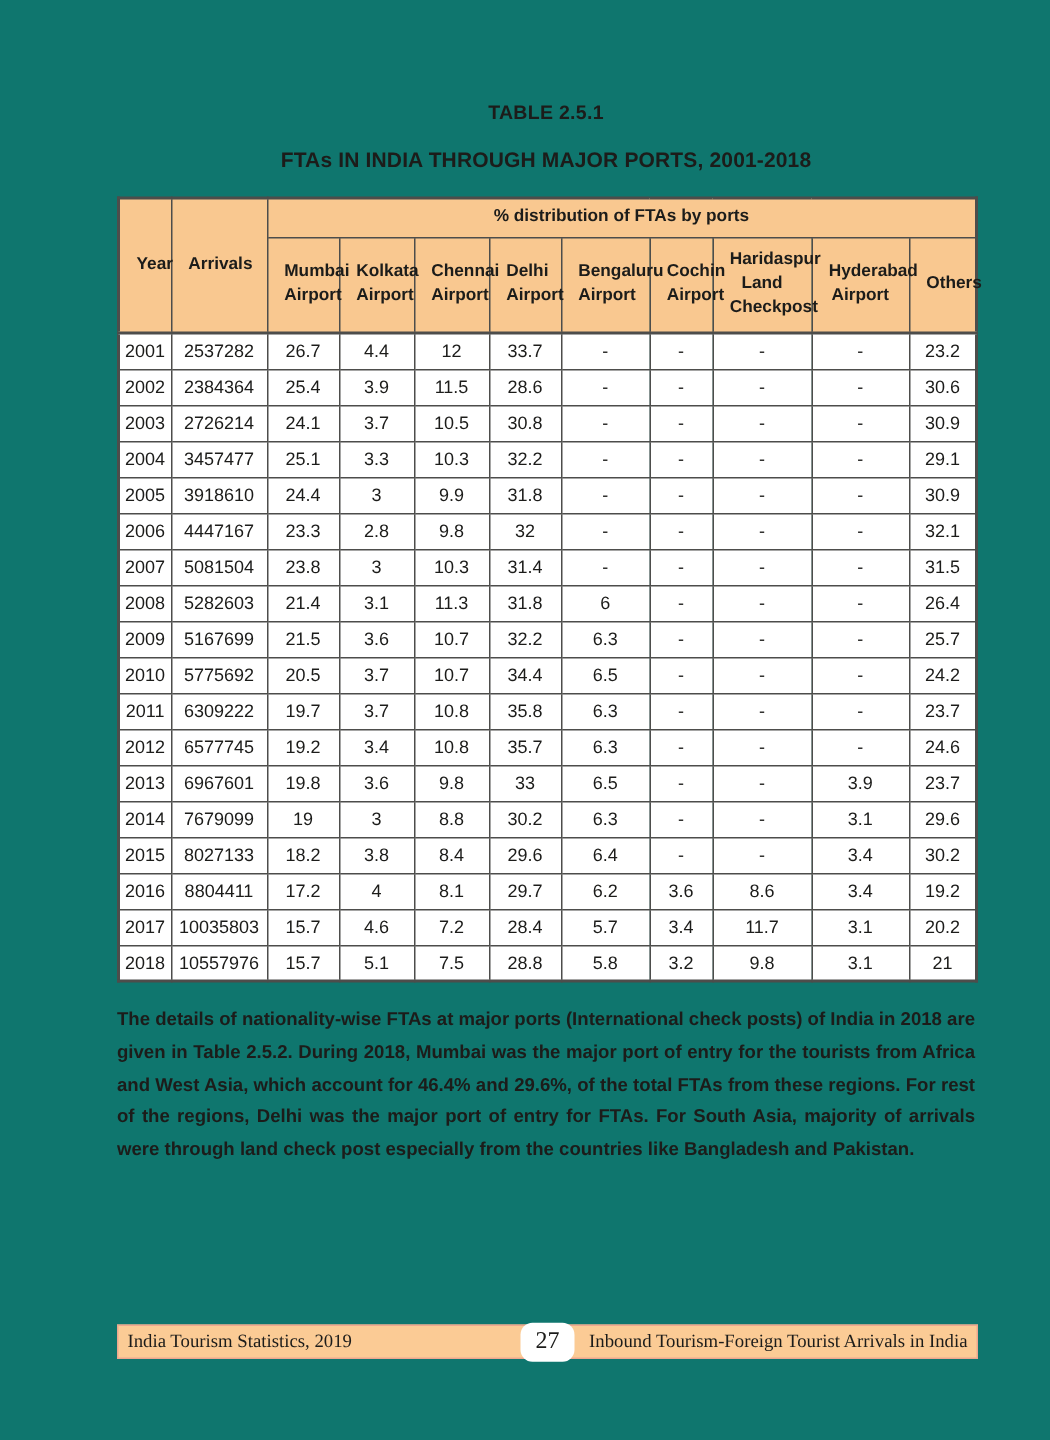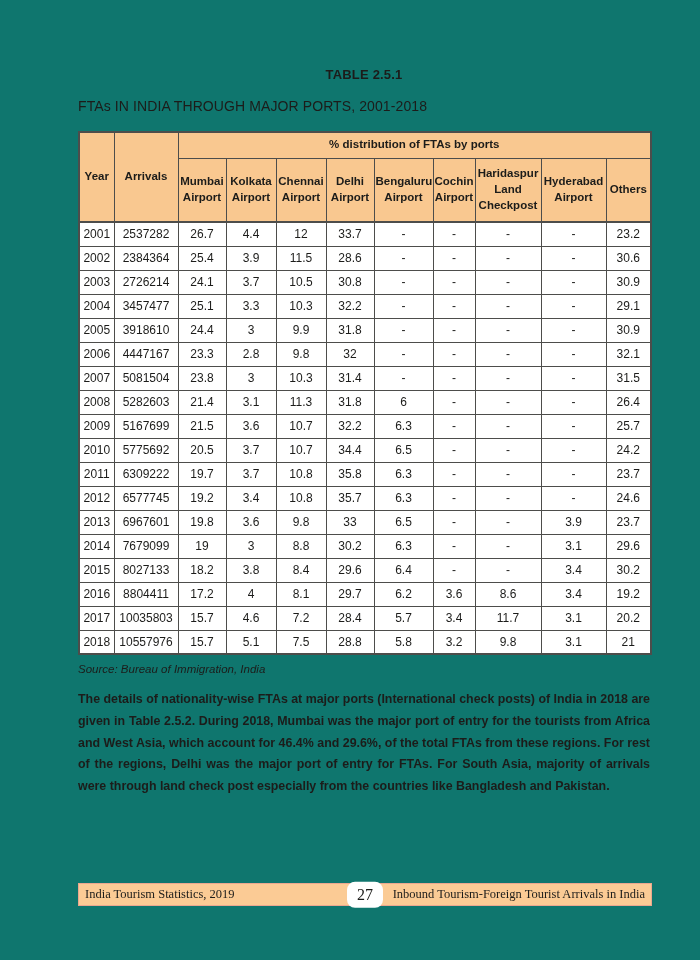--- a/index.html
+++ b/index.html
@@ -21,42 +21,43 @@
   }
   .table-label {
     margin-top: 67px;
     text-align: center;
     font-weight: bold;
     font-size: 13px;
     letter-spacing: 0.2px;
   }
   .page-title {
     margin-top: 16px;
-    font-weight: normal;
+    text-align: center;
+    font-weight: bold;
     font-size: 14px;
     letter-spacing: 0.1px;
   }
   table.data-table {
     margin-top: 17px;
     width: 572px;
     border-collapse: collapse;
     table-layout: fixed;
     border: 2px solid #4d4d4b;
   }
   table.data-table th, table.data-table td {
     border: 1px solid #4d4d4b;
     text-align: center;
     vertical-align: middle;
   }
   table.data-table thead th {
     background: #f9c890;
     font-weight: bold;
     font-size: 11.5px;
     line-height: 1.35;
-    padding: 2px 1px;
+    padding: 2px 11px;
   }
   table.data-table thead { border-bottom: 2px solid #4d4d4b; }
   tr.group-row th { height: 26px; }
   tr.port-row th { height: 64px; }
   table.data-table tbody td {
     font-size: 12px;
     height: 24px;
     padding: 0 2px;
     background: #ffffff;
   }
@@ -384,21 +385,20 @@
             <td>28.8</td>
             <td>5.8</td>
             <td>3.2</td>
             <td>9.8</td>
             <td>3.1</td>
             <td>21</td>
           </tr>
         </tbody>
     </table>
 
-    <div class="source">Source: Bureau of Immigration, India</div>
 
     <p class="body-text">The details of nationality-wise FTAs at major ports (International check posts) of India in 2018 are given in Table 2.5.2. During 2018, Mumbai was the major port of entry for the tourists from Africa and West Asia, which account for 46.4% and 29.6%, of the total FTAs from these regions. For rest of the regions, Delhi was the major port of entry for FTAs. For South Asia, majority of arrivals were through land check post especially from the countries like Bangladesh and Pakistan.</p>
   </div>
 
   <div class="footer">
     <span>India Tourism Statistics, 2019</span>
     <span class="page-num">27</span>
     <span>Inbound Tourism-Foreign Tourist Arrivals in India</span>
   </div>
 </div>

